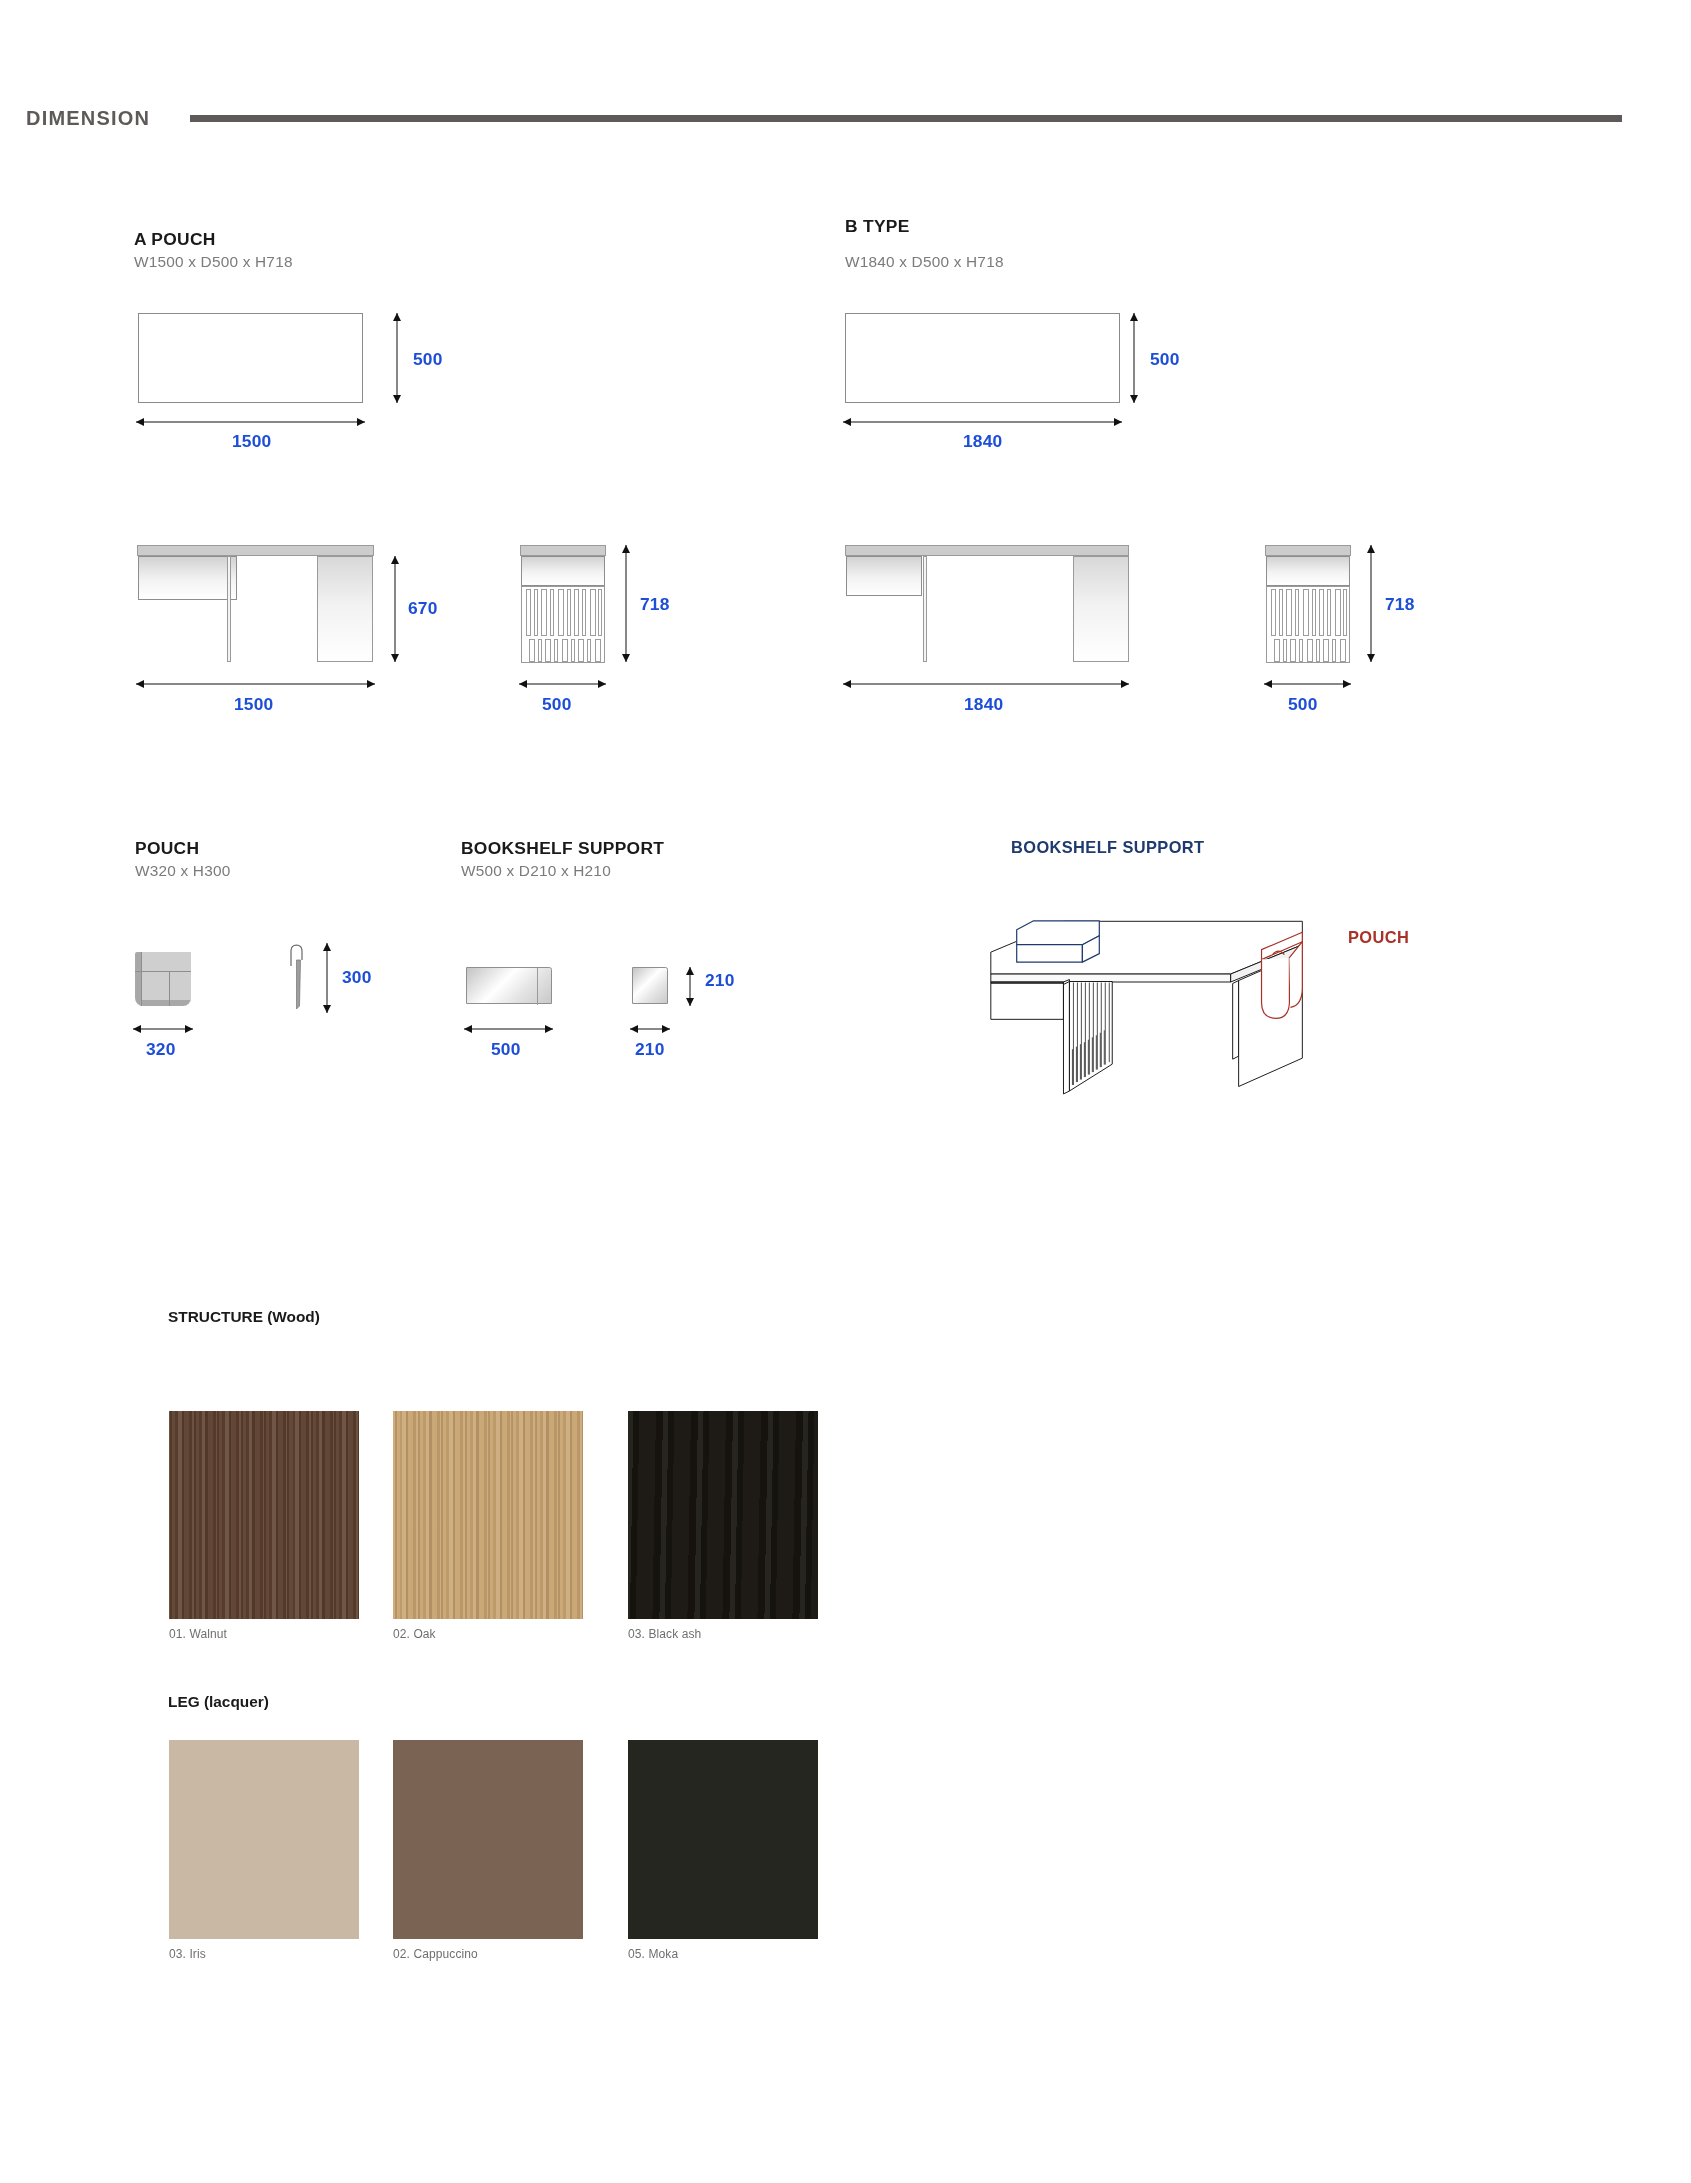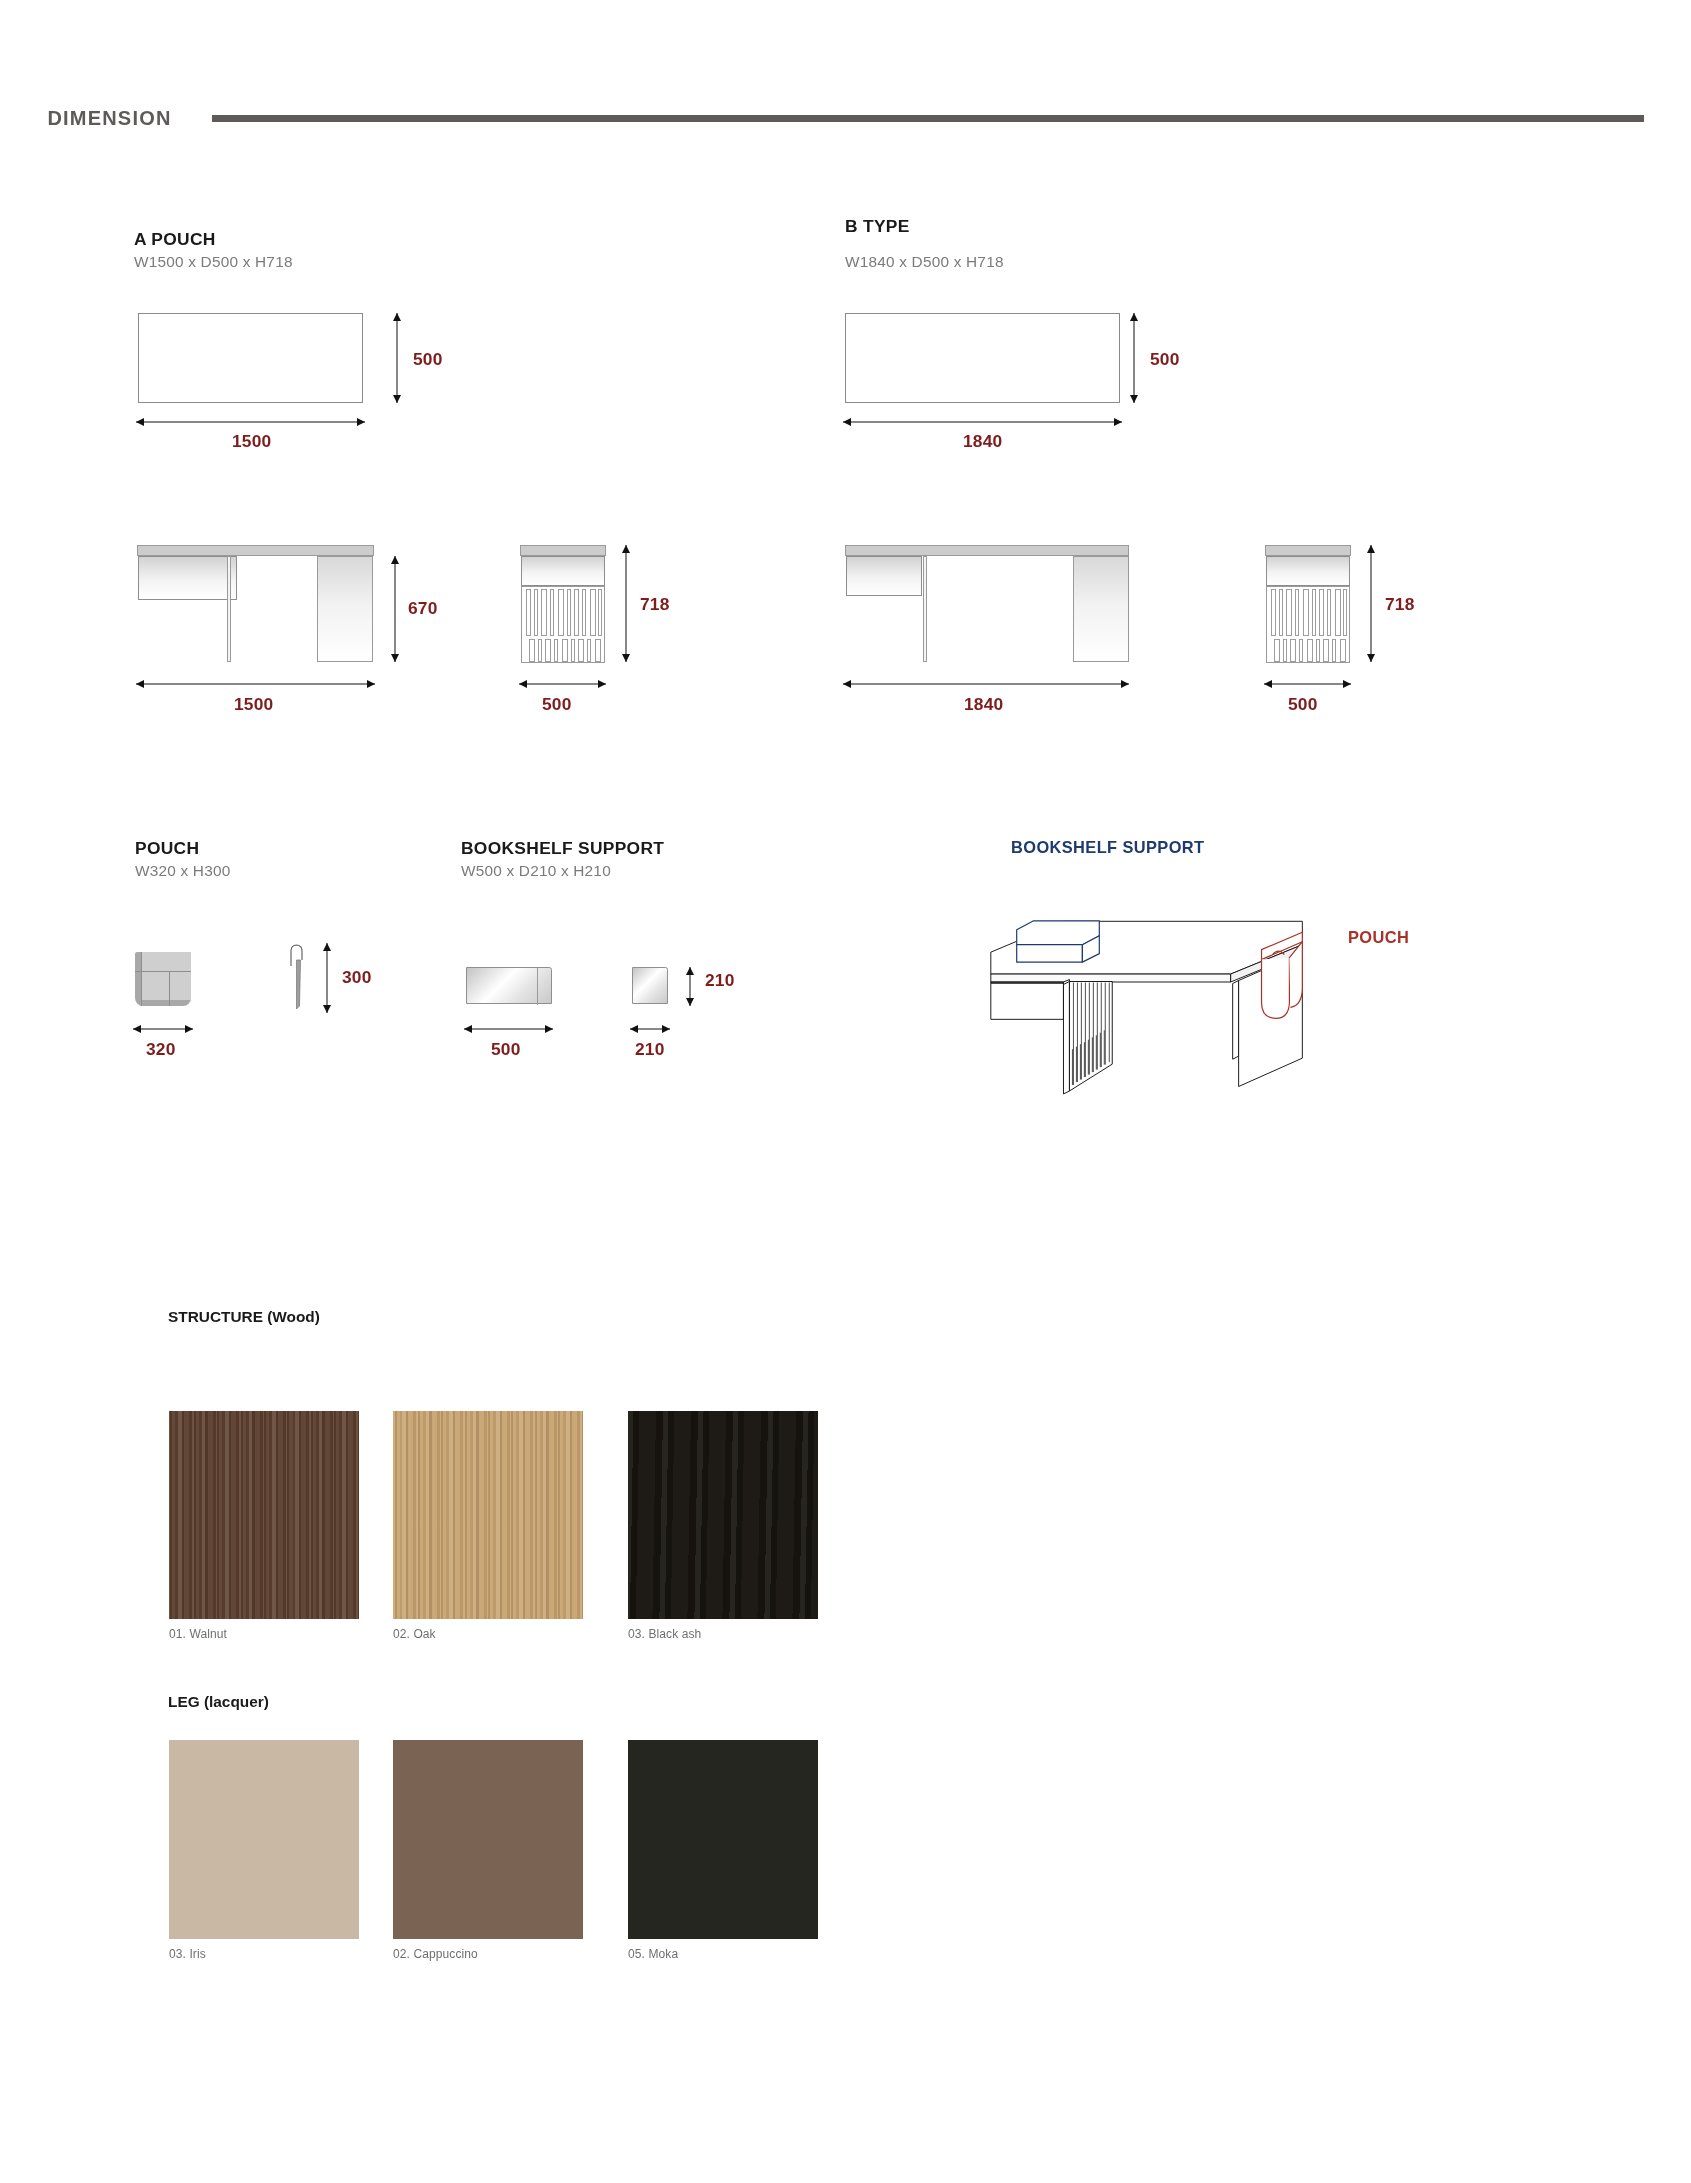--- a/index.html
+++ b/index.html
@@ -30,21 +30,21 @@
     color: #1a1a1a; letter-spacing: 0.3px; white-space: nowrap;
   }
   .blk-sub {
     position: absolute; font-size: 15.4px; font-weight: 400;
     color: #7b7b7b; letter-spacing: 0.2px; white-space: nowrap;
   }
 
   
   .dim-val {
     position: absolute; font-size: 17.4px; font-weight: 700;
-    color: #7f1d1d; white-space: nowrap; letter-spacing: 0.2px;
+    color: #1d4ed8; white-space: nowrap; letter-spacing: 0.2px;
   }
 
   
   .draw { position: absolute; }
 
   .plan-rect {
     position: absolute; border: 1px solid #8a8a8a; background: #fff;
   }
 
   
@@ -130,21 +130,21 @@
   
   .iso-label {
     position:absolute; font-size:16.4px; font-weight:700; letter-spacing:0.4px; white-space:nowrap;
   }
 </style>
 </head>
 <body>
 
 <div class="page">
 
-  <div class="section-head" style="left:26px; top:107px; width:1639px;justify-content:center;">
+  <div class="section-head" style="left:26px; top:107px; width:1639px;">
     <span class="title">DIMENSION</span>
     <span class="rule" style="width:1432px; margin-left:40px;"></span>
   </div>
 
   <div class="blk-title" style="left:134px; top:229px;">A POUCH</div>
   <div class="blk-sub" style="left:134px; top:253px;">W1500 x D500 x H718</div>
 
   <div class="plan-rect" style="left:138px; top:313px; width:225px; height:90px;"></div>
   <div class="arrow-v" style="left:392px; top:313px; width:10px; height:90px;">
     <span class="ln"></span>

